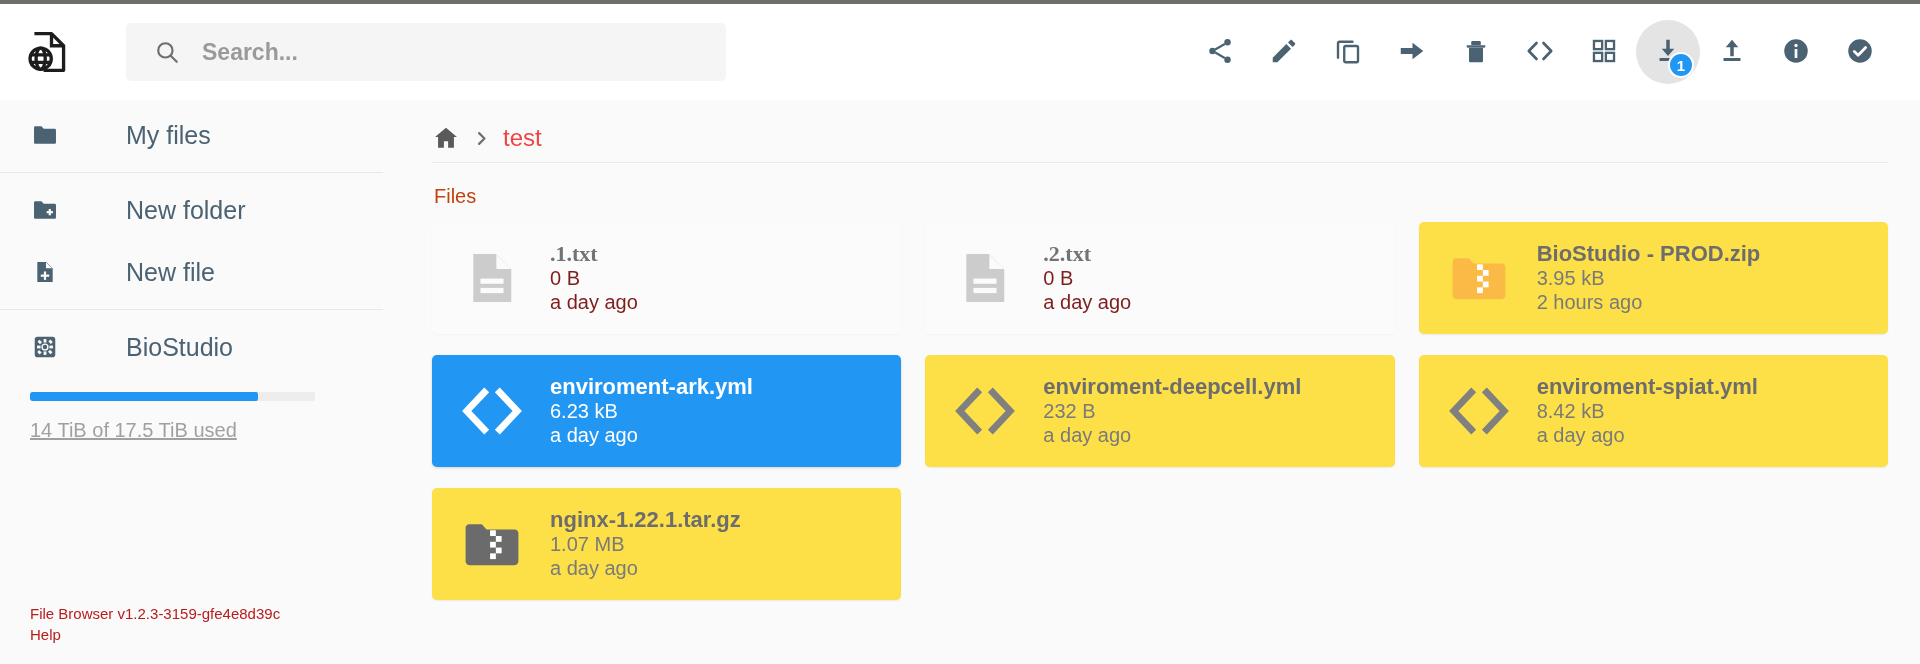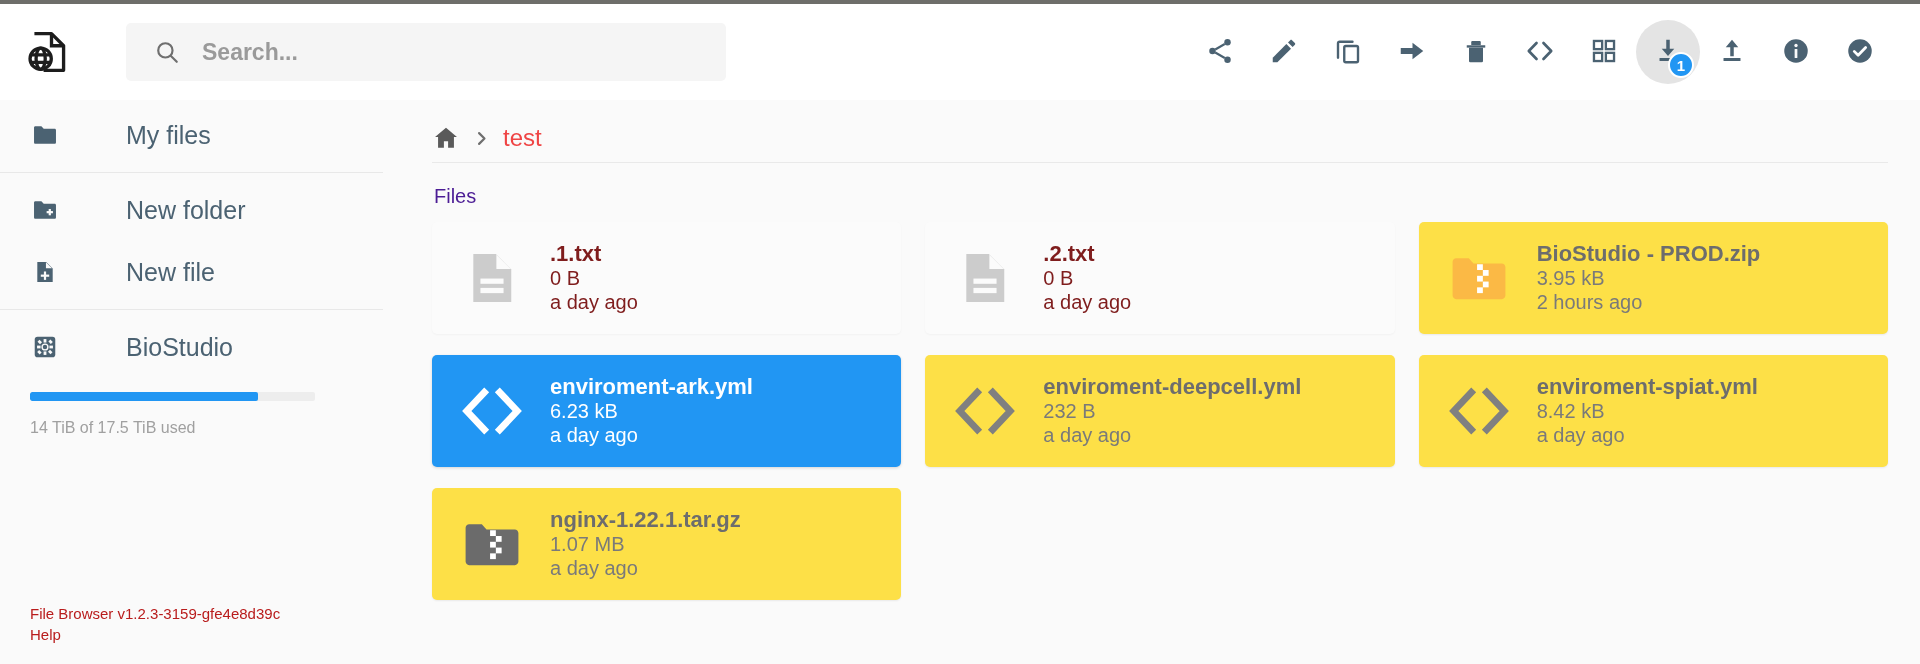--- a/index.html
+++ b/index.html
@@ -144,22 +144,23 @@
   #progress-track {
     height: 9px;
     width: 285px;
     background: #ededed;
     border-radius: 2px;
     overflow: hidden;
   }
   #progress-fill { height: 100%; background: #2196f3; border-radius: 2px; }
   #storage-text {
     margin-top: 18px;
-    font-size: 16px;
+    font-size: 20px;
     color: #a0a0a0;
+    text-decoration: underline;
   }
   #footer-block {
     margin-top: auto;
     padding: 0 30px 18px 30px;
     font-size: 15px;
     color: #b91c1c;
     line-height: 1.45;
   }
   #footer-help { cursor: pointer; }
 
@@ -177,21 +178,21 @@
     padding-top: 14px;
     color: #5a5a5a;
   }
   #bc-home { color: #5a5a5a; display: flex; align-items: center; cursor: pointer; }
   .bc-sep { margin: 0 13px; color: #6f6f6f; display:flex; align-items:center; }
   .bc-item { font-size: 24px; color: #ef4444; cursor: pointer; }
   #bc-rule { height: 1px; background: #e9e9e9; width: 100%; }
 
   #files-label {
     font-size: 20px;
-    color: #4c1d95;
+    color: #c2410c;
     margin: 22px 0 14px 2px;
   }
 
   #grid {
     display: grid;
     grid-template-columns: repeat(3, 1fr);
     gap: 21px 24px;
   }
   .card {
     background: #fde047;
@@ -218,21 +219,21 @@
     font-weight: bold;
     color: #6d6d6d;
     line-height: 1.18;
     white-space: nowrap;
   }
   .card-size, .card-time {
     font-size: 20px;
     color: #7a7a7a;
     line-height: 1.18;
   }
-  .card.dim .card-name { color: #7f1d1d; }
+  .card.dim .card-name { color: #737373; font-family: Liberation Serif, serif; }
   .card.dim .card-size, .card.dim .card-time { color: #7f1d1d; }
   .card.selected .card-name,
   .card.selected .card-size,
   .card.selected .card-time { color: #ffffff; }
 </style>
 </head>
 <body>
 
 <div id="chrome-strip"></div>
 

